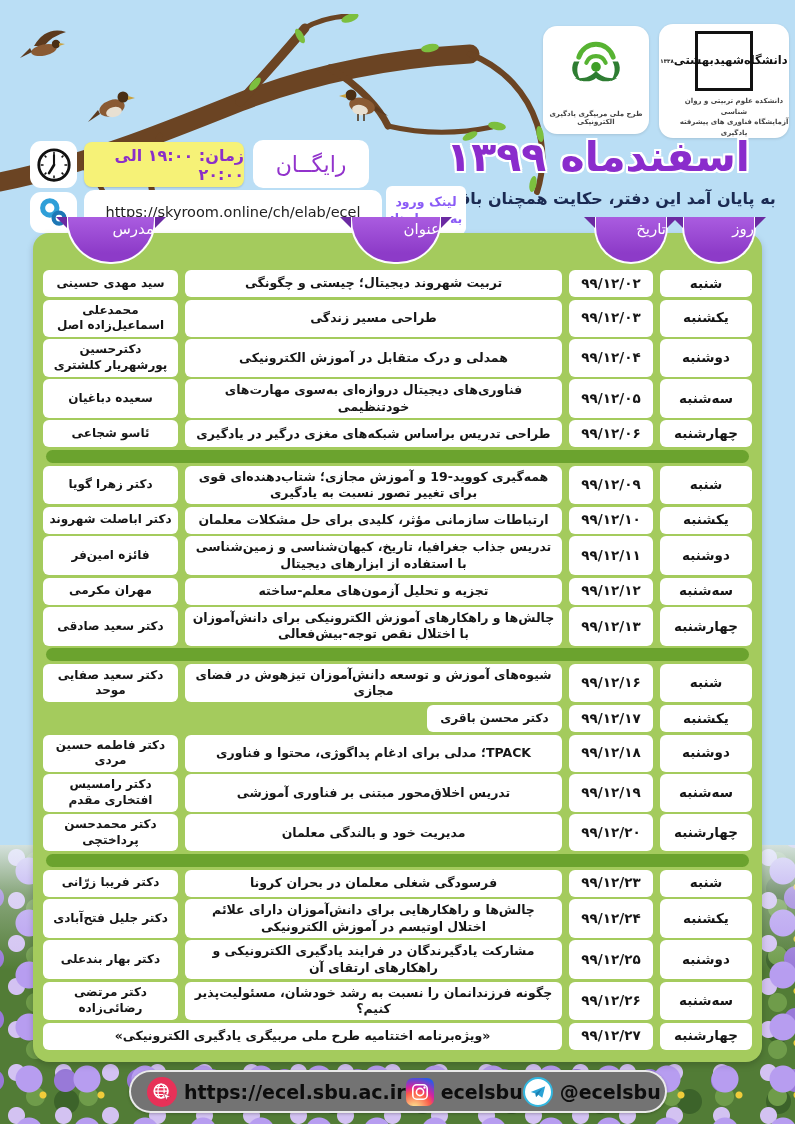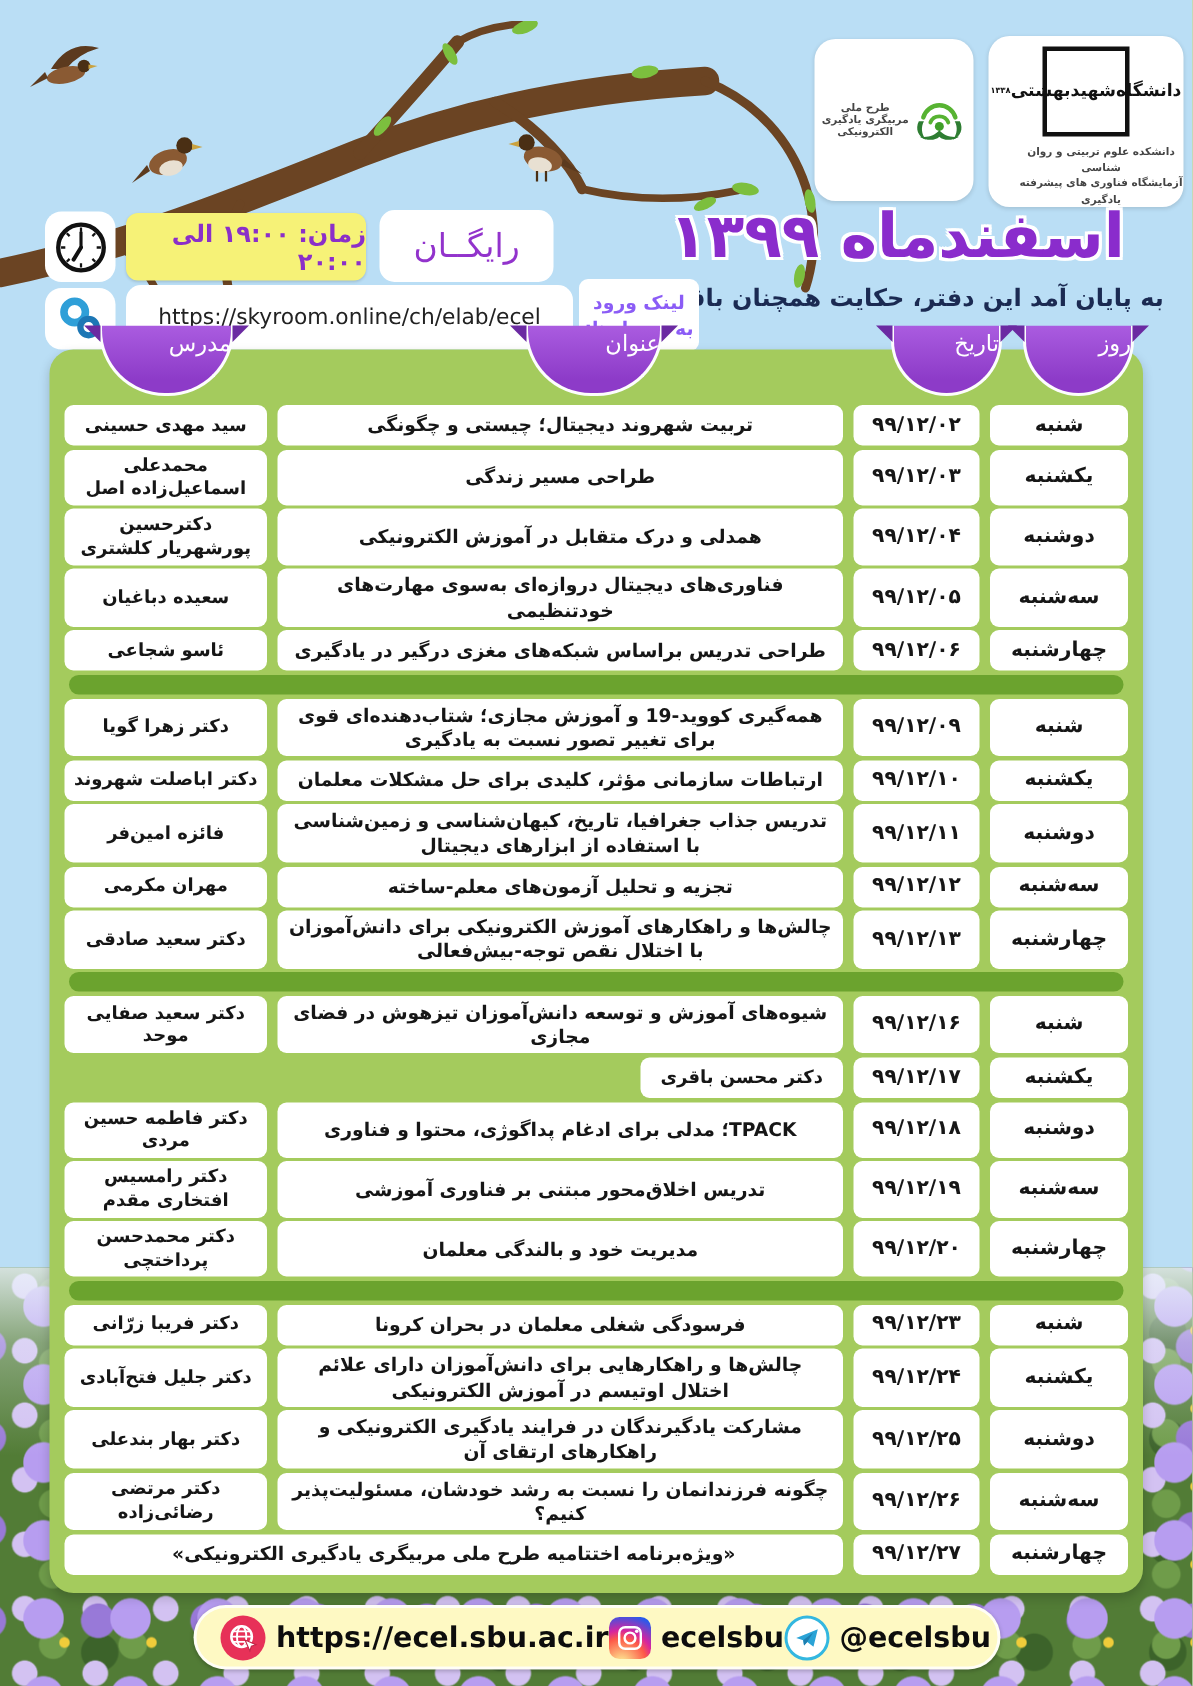--- a/index.html
+++ b/index.html
@@ -17,21 +17,21 @@
       radial-gradient(circle, #6f9c4a 0 9px,  rgba(0,0,0,0) 10px),
       radial-gradient(circle, #3c632a 0 12px, rgba(0,0,0,0) 13px);
     background-size: 58px 52px, 58px 52px, 73px 61px, 47px 43px, 53px 47px, 89px 71px;
     background-position: 14px 16px, 0 0, 29px 22px, 40px 34px, 9px 40px, 22px 8px; }
   .bg-flowers::after{ content:""; position:absolute; inset:0;
     background:linear-gradient(180deg, rgba(235,243,250,.85) 0%, rgba(235,243,250,.35) 18%, rgba(255,255,255,0) 45%); }
 
   .branch{ position:absolute; left:0; top:14px; }
 
   .card{ position:absolute; background:#fff; border-radius:14px; box-shadow:0 1px 3px rgba(0,0,0,.12); }
-  .plan-card{ left:543px; top:26px; width:106px; height:108px; display:flex; flex-direction:row;
+  .plan-card{ left:543px; top:26px; width:106px; height:108px; display:flex; flex-direction:column;
               align-items:center; justify-content:space-between; padding:8px 4px 8px; }
   .plan-caption{ font-size:7px; font-weight:bold; color:#444; text-align:center; width:96px; }
   .sbu-card{ left:659px; top:24px; width:130px; height:114px; display:flex; flex-direction:column;
              align-items:center; padding-top:7px; }
   .sbu-box{ width:58px; height:60px; border:3px solid #111; display:flex; flex-direction:row;
             align-items:center; justify-content:center; line-height:1.02; }
   .sbu-box .l{ font-size:11.5px; font-weight:bold; color:#111; }
   .sbu-box .y{ font-size:5.5px; font-weight:bold; color:#111; margin-top:1px; }
   .sbu-caption{ margin-top:5px; font-size:7px; font-weight:bold; color:#444; text-align:center; line-height:1.5;margin-left:20px; }
 
@@ -79,21 +79,21 @@
   .row{ display:flex; gap:7px; }
   .cell{ background:#fff; border-radius:6px; display:flex; align-items:center; justify-content:center;
     text-align:center; color:#161616; font-weight:bold; padding:3px 6px; min-height:27px; line-height:1.3; }
   .cell.day{ width:92px; font-size:13.5px; }
   .cell.date{ width:84px; font-size:13.5px; direction:ltr; }
   .cell.title{ flex:1; font-size:12.5px; }
   .cell.instructor{ width:135px; font-size:12px; }
   .week-sep{ height:13px; background:#6ba32e; border-radius:7px; margin:0 3px; }
 
   .footer-pill{ position:absolute; left:129px; top:1070px; width:538px; height:43px;
-    background:#fef9c3; border:2px solid rgba(255,255,255,.85); border-radius:22px;
+    background:#737373; border:2px solid rgba(255,255,255,.85); border-radius:22px;
     display:flex; direction:ltr; align-items:center; justify-content:space-between;
     padding:0 16px; box-shadow:0 1px 3px rgba(0,0,0,.25); }
   .footer-item{ display:flex; align-items:center; gap:7px; font-size:19px; font-weight:bold; color:#0d0d0d; }
   .globe-icon{ width:30px; height:30px; border-radius:50%; background:#e73158;
     display:flex; align-items:center; justify-content:center; }
   .insta-icon{ width:28px; height:28px; border-radius:7px;
     background:radial-gradient(circle at 30% 110%, #fdf497 0%, #fd5949 45%, #d6249f 60%, #285AEB 90%);
     display:flex; align-items:center; justify-content:center; }
   .tg-icon{ width:30px; height:30px; border-radius:50%; background:#fff; border:2px solid #33b7e0;
     display:flex; align-items:center; justify-content:center; }

